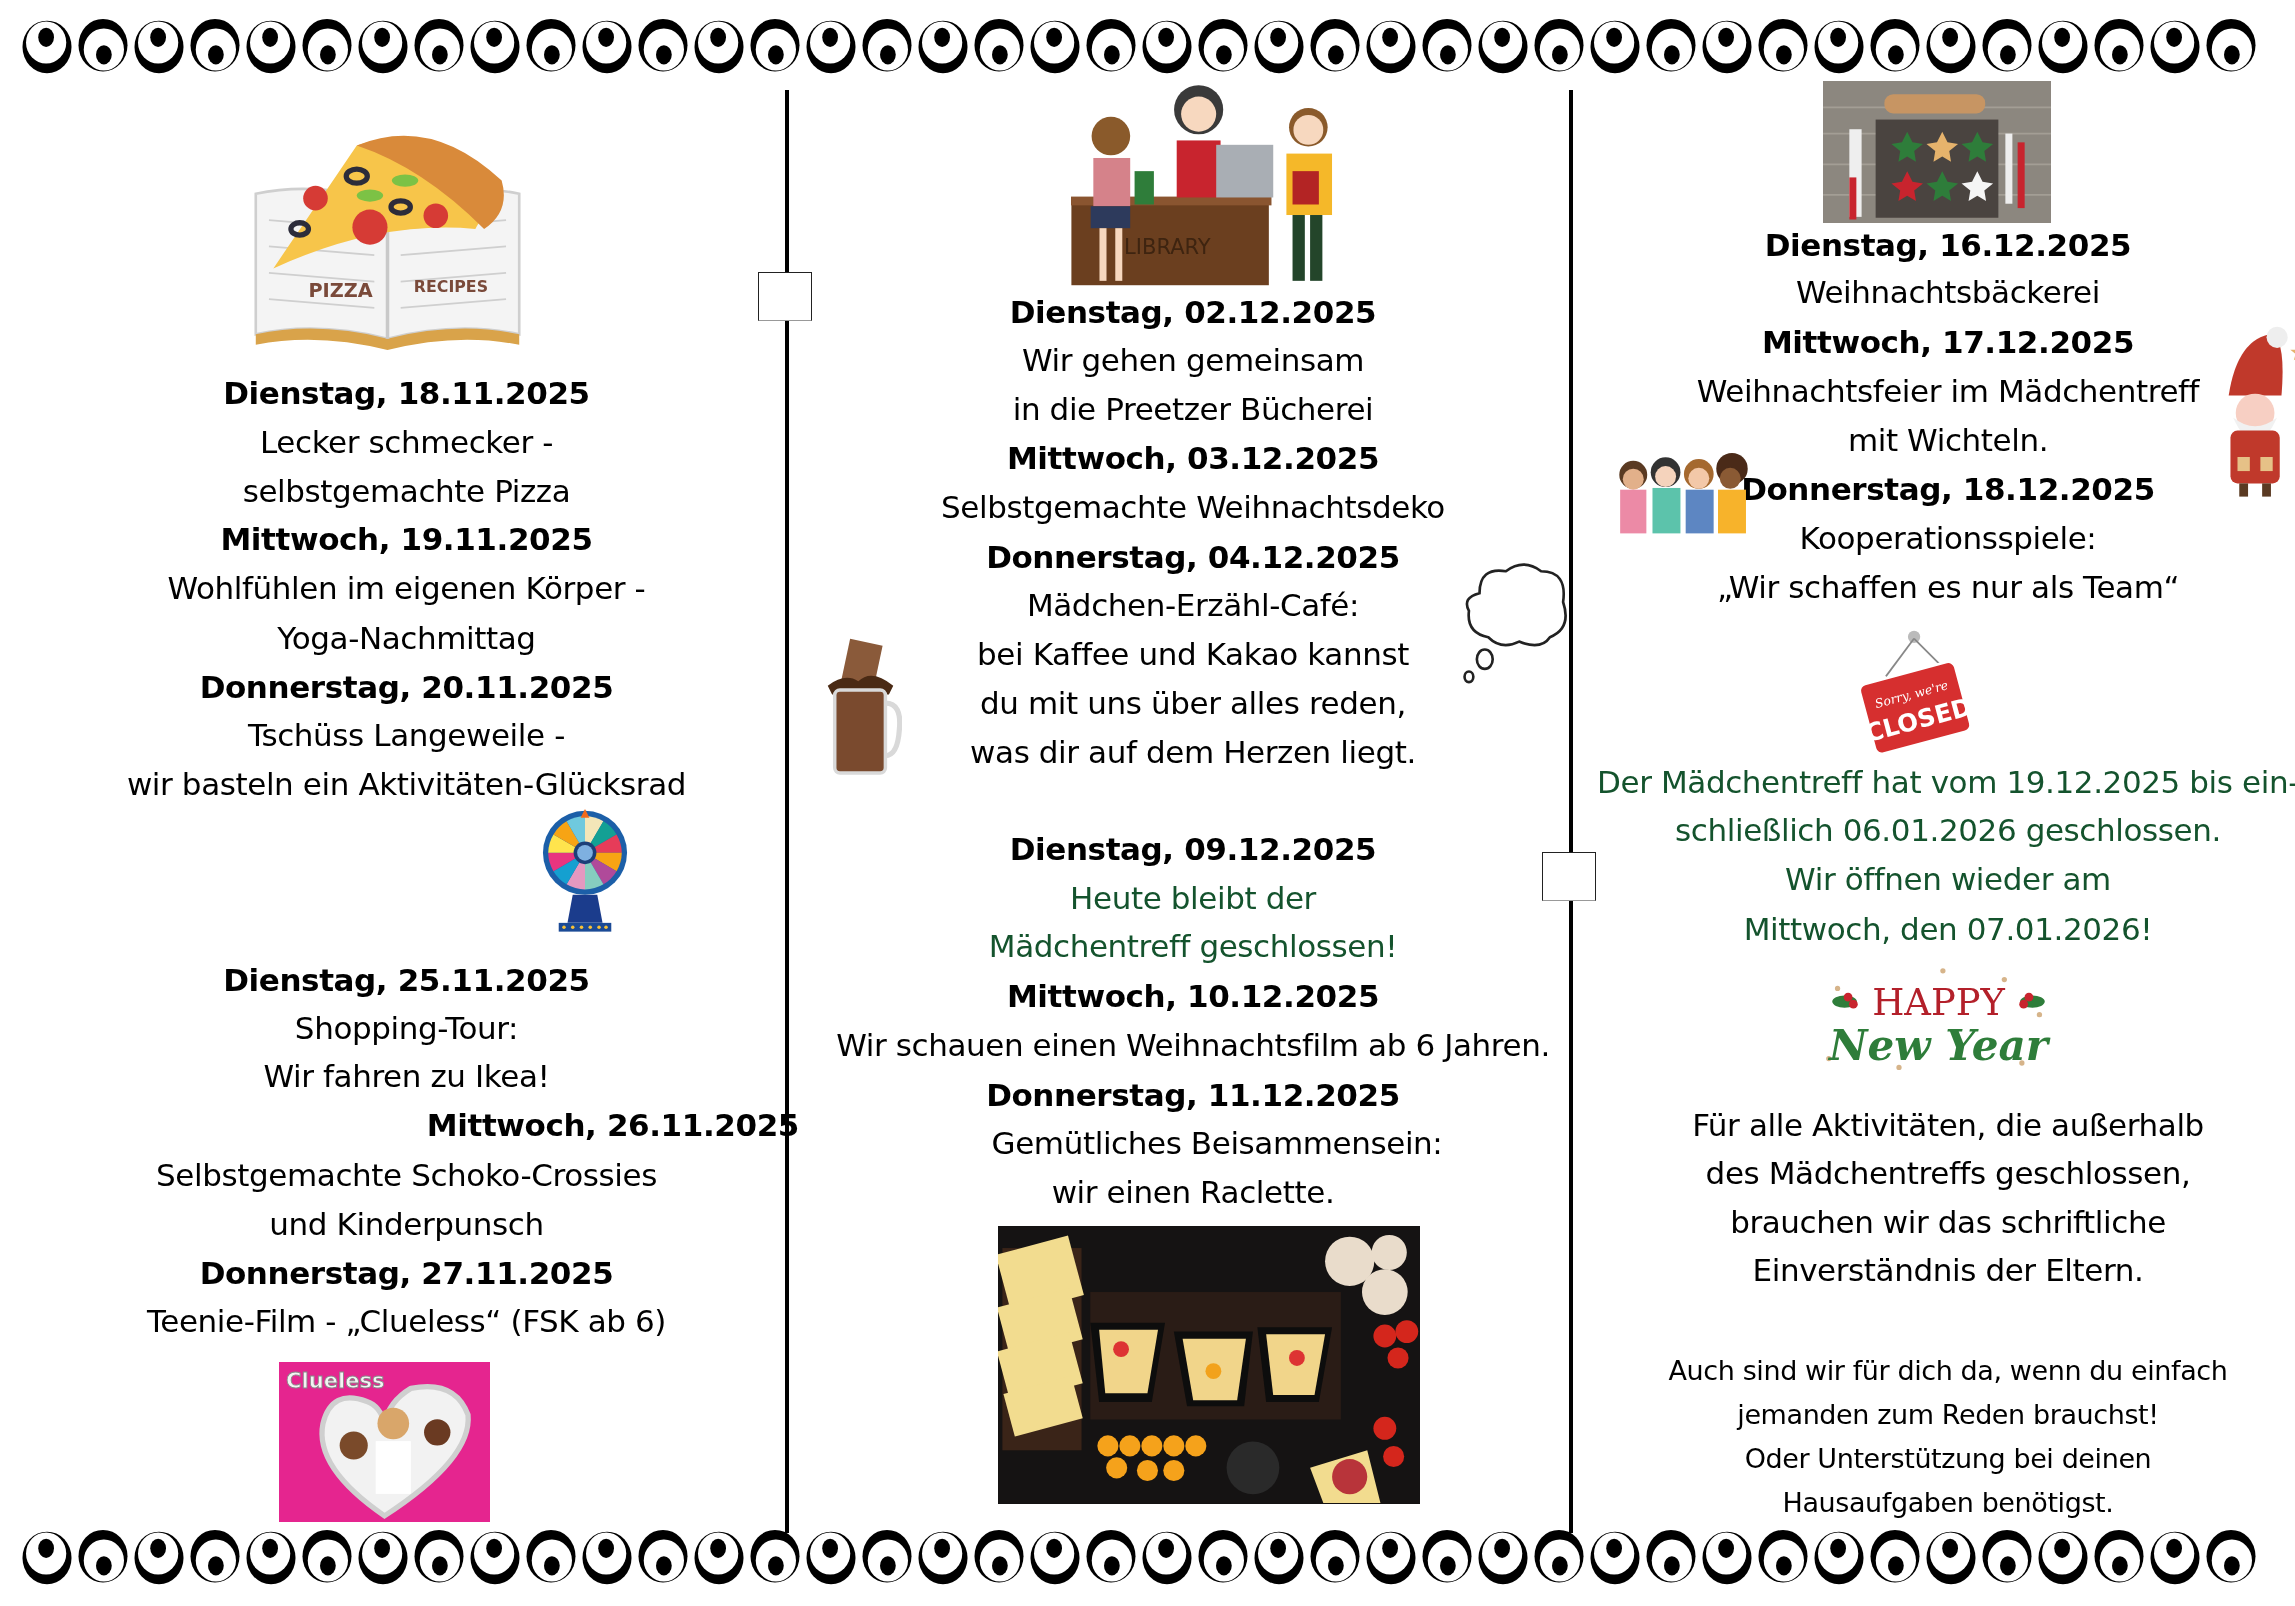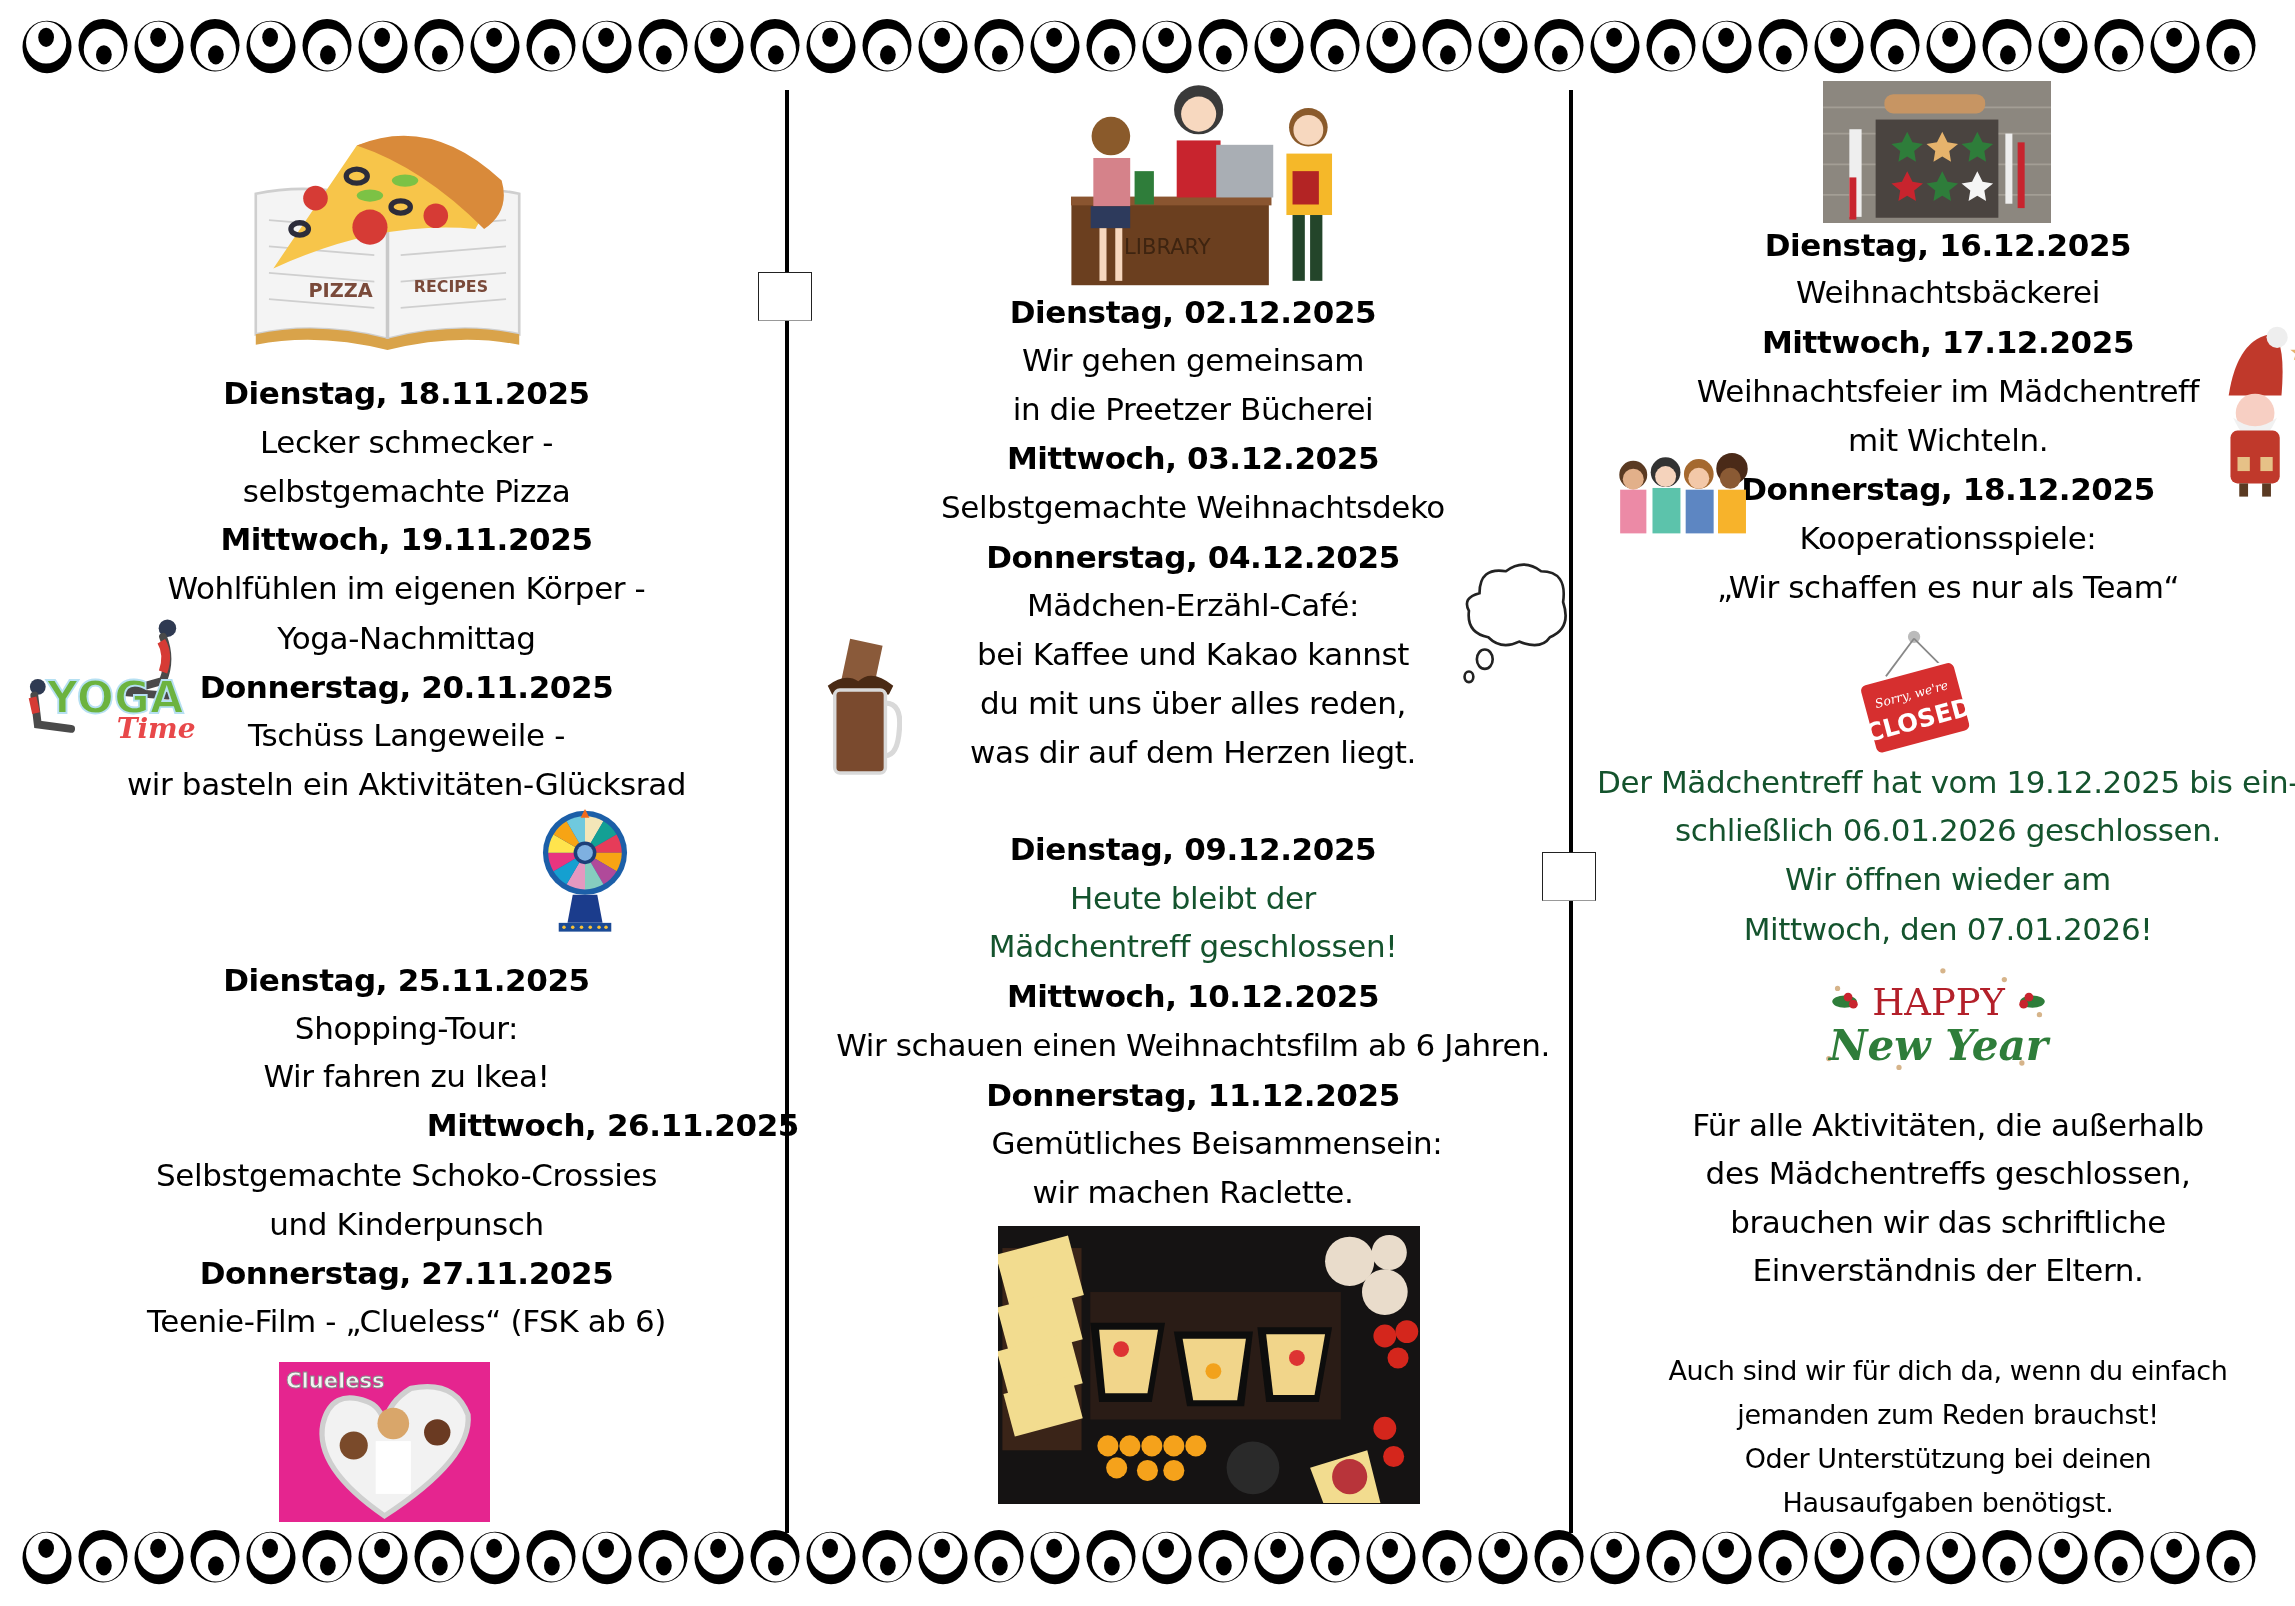--- a/index.html
+++ b/index.html
@@ -639,32 +639,20 @@
     <div class="line date" style="top:961px;">Dienstag, 25.11.2025</div>
     <div class="line" style="top:1009px;">Shopping-Tour:</div>
     <div class="line" style="top:1057px;">Wir fahren zu Ikea!</div>
     <div class="line date" style="top:1106px;text-align:right;">Mittwoch, 26.11.2025</div>
     <div class="line" style="top:1156px;">Selbstgemachte Schoko-Crossies</div>
     <div class="line" style="top:1205px;">und Kinderpunsch</div>
     <div class="line date" style="top:1254px;">Donnerstag, 27.11.2025</div>
     <div class="line" style="top:1302px;">Teenie-Film - „Clueless“ (FSK ab 6)</div>
   </div>
 
-  <div class="img-box" style="left:4.4px; top:615px; width:185px; height:127px;">
-    <svg width="185" height="127" viewBox="0 0 210 145">
-      <circle cx="170" cy="15" r="10" fill="#2f3a52"></circle>
-      <path d="M165 25 Q175 50 165 75 L120 88 L170 92" stroke="#4a4a4a" stroke-width="9" fill="none" stroke-linecap="round"></path>
-      <path d="M163 30 Q172 45 165 65" stroke="#d63b35" stroke-width="10" fill="none"></path>
-      <circle cx="22" cy="82" r="9" fill="#2f3a52"></circle>
-      <path d="M18 92 L22 125 L60 130" stroke="#4a4a4a" stroke-width="9" fill="none" stroke-linecap="round"></path>
-      <path d="M16 94 L20 112" stroke="#d63b35" stroke-width="9"></path>
-      <text x="32" y="112" font-family="DejaVu Sans, sans-serif" font-weight="bold" font-size="50" fill="#6cb33f" stroke="#b6e0f2" stroke-width="2">YOGA</text>
-      <text x="112" y="140" font-family="DejaVu Serif, serif" font-style="italic" font-weight="bold" font-size="32" fill="#e8484a">Time</text>
-    </svg>
-  </div>
 
   <div class="img-box" style="left:527px; top:809px; width:88px; height:127px;">
     <svg width="88" height="127" viewBox="0 0 100 145">
       <circle cx="50" cy="50" r="48" fill="#1c5fa8"></circle>
       <g transform="translate(50,50)">
         <path d="M0 0 L0 -42 A42 42 0 0 1 21 -36Z" fill="#f3e6b8"></path>
         <path d="M0 0 L21 -36 A42 42 0 0 1 36 -21Z" fill="#13a094"></path>
         <path d="M0 0 L36 -21 A42 42 0 0 1 42 0Z" fill="#e63c59"></path>
         <path d="M0 0 L42 0 A42 42 0 0 1 36 21Z" fill="#f7a414"></path>
         <path d="M0 0 L36 21 A42 42 0 0 1 21 36Z" fill="#b04a9a"></path>
@@ -743,21 +731,21 @@
     <div class="line" style="top:684px;">du mit uns über alles reden,</div>
     <div class="line" style="top:733px;">was dir auf dem Herzen liegt.</div>
 
     <div class="line date" style="top:830px;">Dienstag, 09.12.2025</div>
     <div class="line red" style="top:879px;">Heute bleibt der</div>
     <div class="line red" style="top:927px;">Mädchentreff geschlossen!</div>
     <div class="line date" style="top:977px;">Mittwoch, 10.12.2025</div>
     <div class="line" style="top:1026px;">Wir schauen einen Weihnachtsfilm ab 6 Jahren.</div>
     <div class="line date" style="top:1076px;">Donnerstag, 11.12.2025</div>
     <div class="line" style="top:1124px;padding-left:48px;">Gemütliches Beisammensein:</div>
-    <div class="line" style="top:1173px;">wir machen Raclette.</div>
+    <div class="line" style="top:1173px;">wir einen Raclette.</div>
   </div>
 
   <div class="img-box" style="left:16px; top:633px; width:83px; height:149px;">
     <svg width="83" height="149" viewBox="0 0 95 170">
       <rect x="30" y="10" width="38" height="50" fill="#8a5a3a" transform="rotate(12 50 35)"></rect>
       <path d="M10 60 Q30 45 45 55 Q60 40 85 60 L80 70 L15 70Z" fill="#4a2a14"></path>
       <rect x="18" y="65" width="58" height="95" rx="6" fill="#7a4a2e" stroke="#d9d9d9" stroke-width="4"></rect>
       <path d="M76 80 Q95 80 92 110 Q90 140 76 140" fill="none" stroke="#d9d9d9" stroke-width="6"></path>
     </svg>
   </div>

